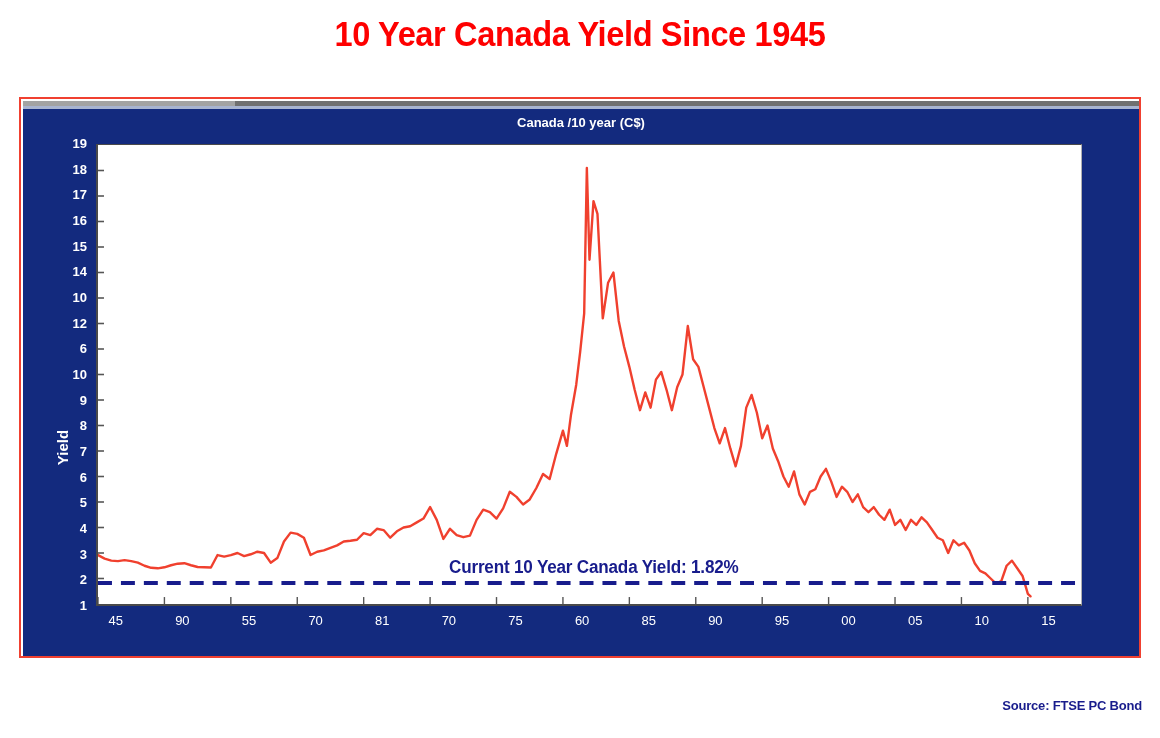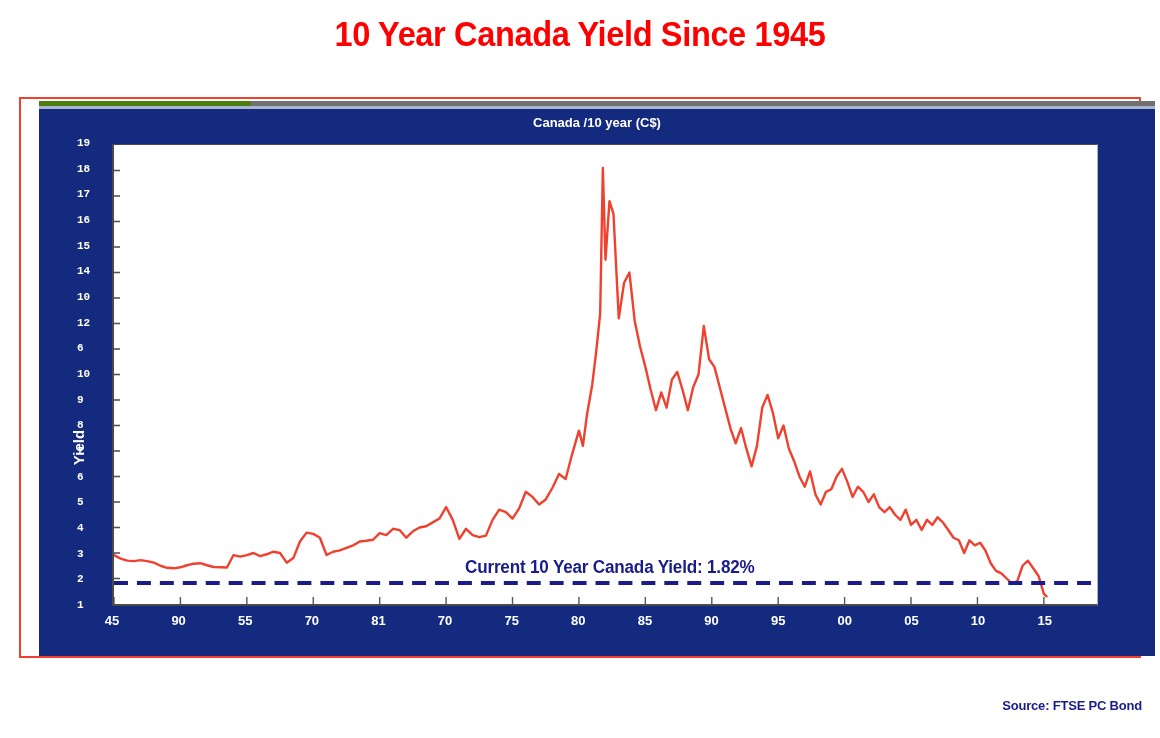--- a/index.html
+++ b/index.html
@@ -38,25 +38,25 @@
     left: 19px;
     top: 97px;
     width: 1122px;
     height: 561px;
     border: 2px solid #F04030;
     background: #ffffff;
     box-sizing: border-box;
   }
   #chart-inner {
     position: absolute;
-    left: 18px;
+    left: 2px;
     top: 2px;
     width: 1116px;
     height: 555px;
-    background: #4d7c0f;
+    background: #a3a3a3;
     box-sizing: border-box;
   }
   
   #top-grey-strip {
     position: absolute;
     left: 212px;
     top: 0px;
     width: 904px;
     height: 5px;
     background: #707070;
@@ -129,35 +129,35 @@
     top: 0;
     width: 100%;
     height: 100%;
     display: block;
   }
 
   
   .ytick-label {
     position: absolute;
     color: #ffffff;
-    font-size: 11px;
-    font-weight: bold;
-    text-align: left;
+    font-size: 13px;
+    font-weight: bold;
+    text-align: right;
     width: 26px;
     line-height: 13px;
-    font-family: Liberation Mono, monospace;
   }
   .xtick-label {
     position: absolute;
     color: #ffffff;
     font-size: 13px;
-    font-weight: bold;
-    text-align: center;
+    font-weight: normal;
+    text-align: right;
     width: 30px;
     line-height: 13px;
+    margin-left: 12px;
   }
 
   
   #annotation-label {
     position: absolute;
     color: #181C8C;
     font-size: 18px;
     font-weight: bold;
     white-space: nowrap;
     letter-spacing: -0.2px;
@@ -217,21 +217,21 @@
         </div>
 
       <div id="xtick-layer">
           <div class="xtick-label" style="left: 58px; top: 505px;">45</div>
           <div class="xtick-label" style="left: 124.622px; top: 505px;">90</div>
           <div class="xtick-label" style="left: 191.243px; top: 505px;">55</div>
           <div class="xtick-label" style="left: 257.865px; top: 505px;">70</div>
           <div class="xtick-label" style="left: 324.486px; top: 505px;">81</div>
           <div class="xtick-label" style="left: 391.108px; top: 505px;">70</div>
           <div class="xtick-label" style="left: 457.73px; top: 505px;">75</div>
-          <div class="xtick-label" style="left: 524.351px; top: 505px;">80</div>
+          <div class="xtick-label" style="left: 524.351px; top: 505px;">60</div>
           <div class="xtick-label" style="left: 590.973px; top: 505px;">85</div>
           <div class="xtick-label" style="left: 657.595px; top: 505px;">90</div>
           <div class="xtick-label" style="left: 724.216px; top: 505px;">95</div>
           <div class="xtick-label" style="left: 790.838px; top: 505px;">00</div>
           <div class="xtick-label" style="left: 857.459px; top: 505px;">05</div>
           <div class="xtick-label" style="left: 924.081px; top: 505px;">10</div>
           <div class="xtick-label" style="left: 990.703px; top: 505px;">15</div>
         </div>
 
       <div id="plot-area">

